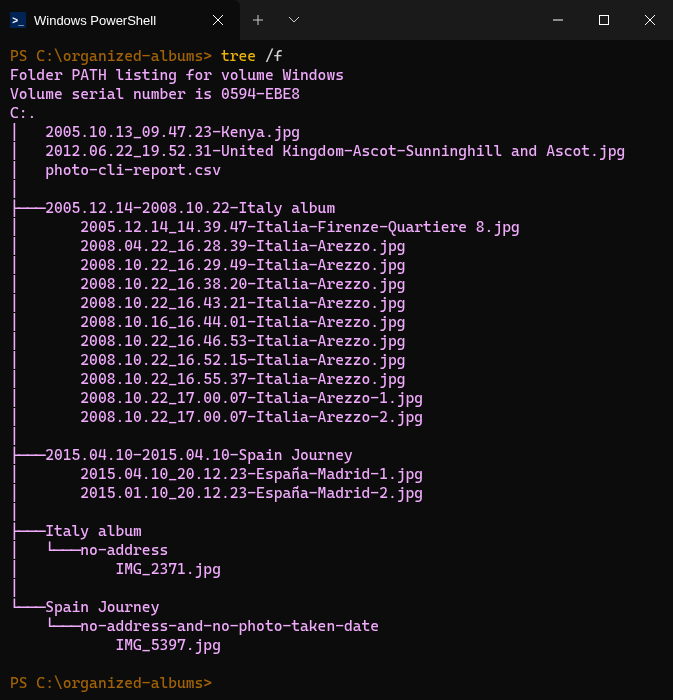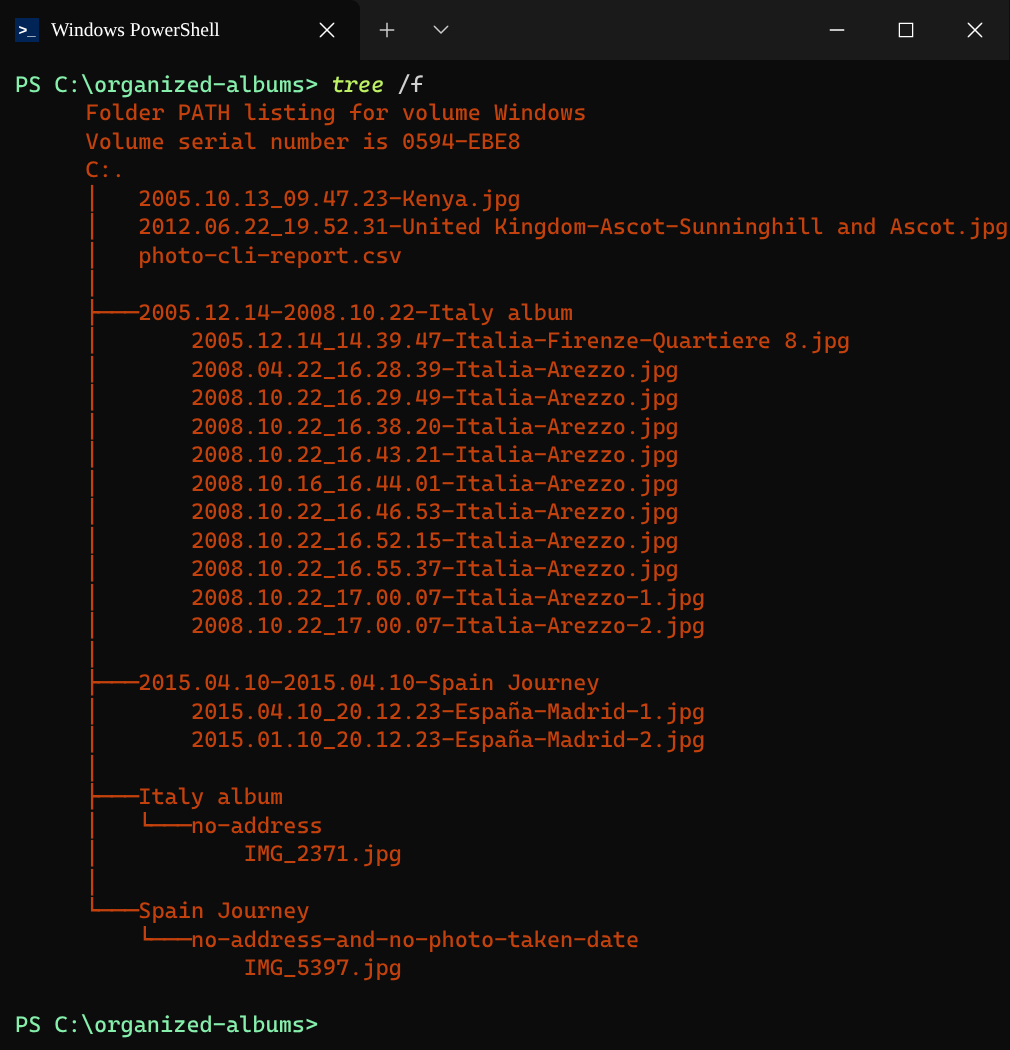--- a/index.html
+++ b/index.html
@@ -36,21 +36,21 @@
       justify-content: center;
       margin-right: 8px;
       font-size: 10px;
       color: #fff;
       font-weight: bold;
       font-family: sans-serif;
     }
     .tab-title {
       color: #ffffff;
       font-size: 13px;
-      font-family: Liberation Serif, serif;
+      font-family: Liberation Sans, sans-serif;
       flex: 1;
     }
     .tab-close {
       width: 28px;
       height: 28px;
       display: flex;
       align-items: center;
       justify-content: center;
       color: #fff;
       font-size: 14px;
@@ -77,24 +77,24 @@
       justify-content: center;
       color: #fff;
       font-family: sans-serif;
     }
     .terminal {
       padding: 7px 10px;
       line-height: 19px;
       white-space: pre;
       font-size: 15px;
     }
-    .prompt { color: #86efac; margin-top: 27px; }
-    .cmd { color: #bef264; font-style: italic; }
+    .prompt { color: #a16207; margin-top: 27px; }
+    .cmd { color: #eab308; }
     .arg { color: #d1d1d1; }
-    .out { color: #c2410c; margin-left: 47px; }
+    .out { color: #f0abfc; }
   </style>
 </head>
 <body>
 
 <div class="title-bar">
   <div class="tab">
     <div class="tab-icon">&gt;_</div>
     <div class="tab-title">Windows PowerShell</div>
     <div class="tab-close">
       <svg width="10" height="10" viewBox="0 0 10 10">

